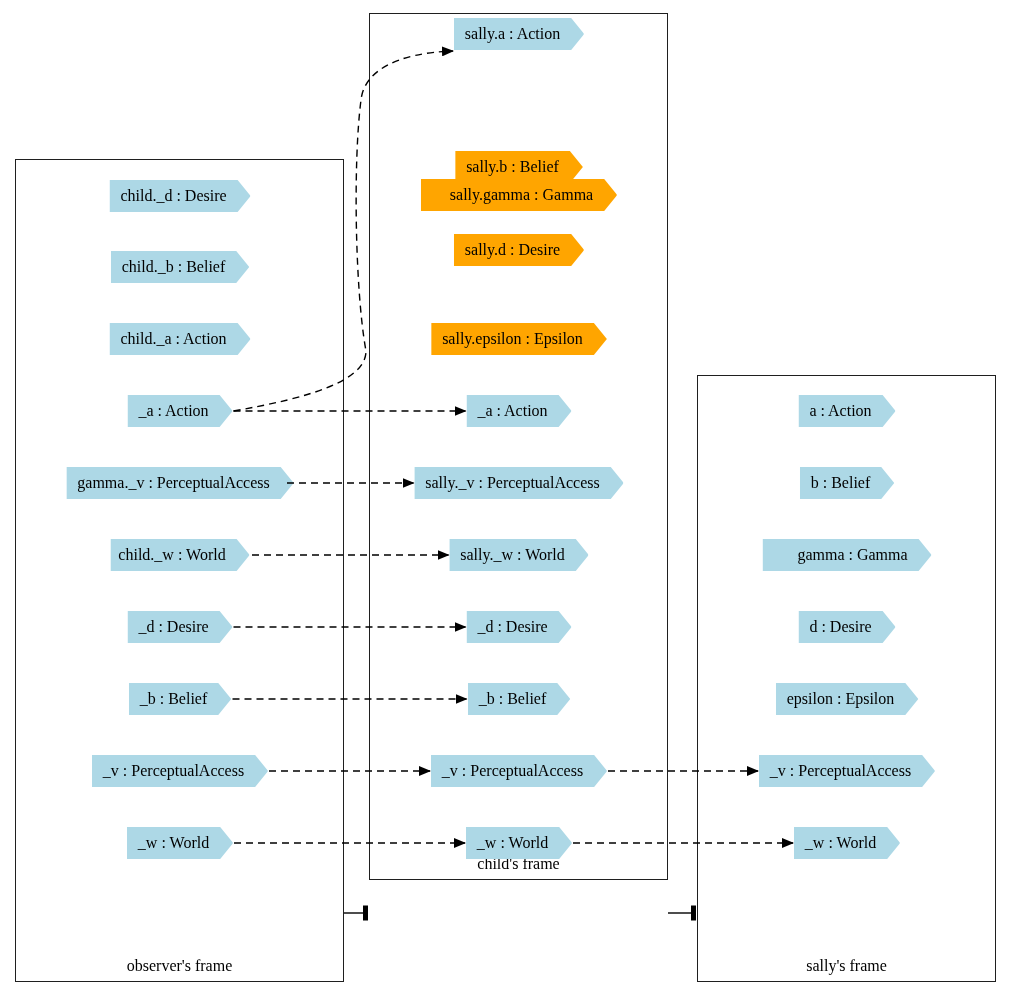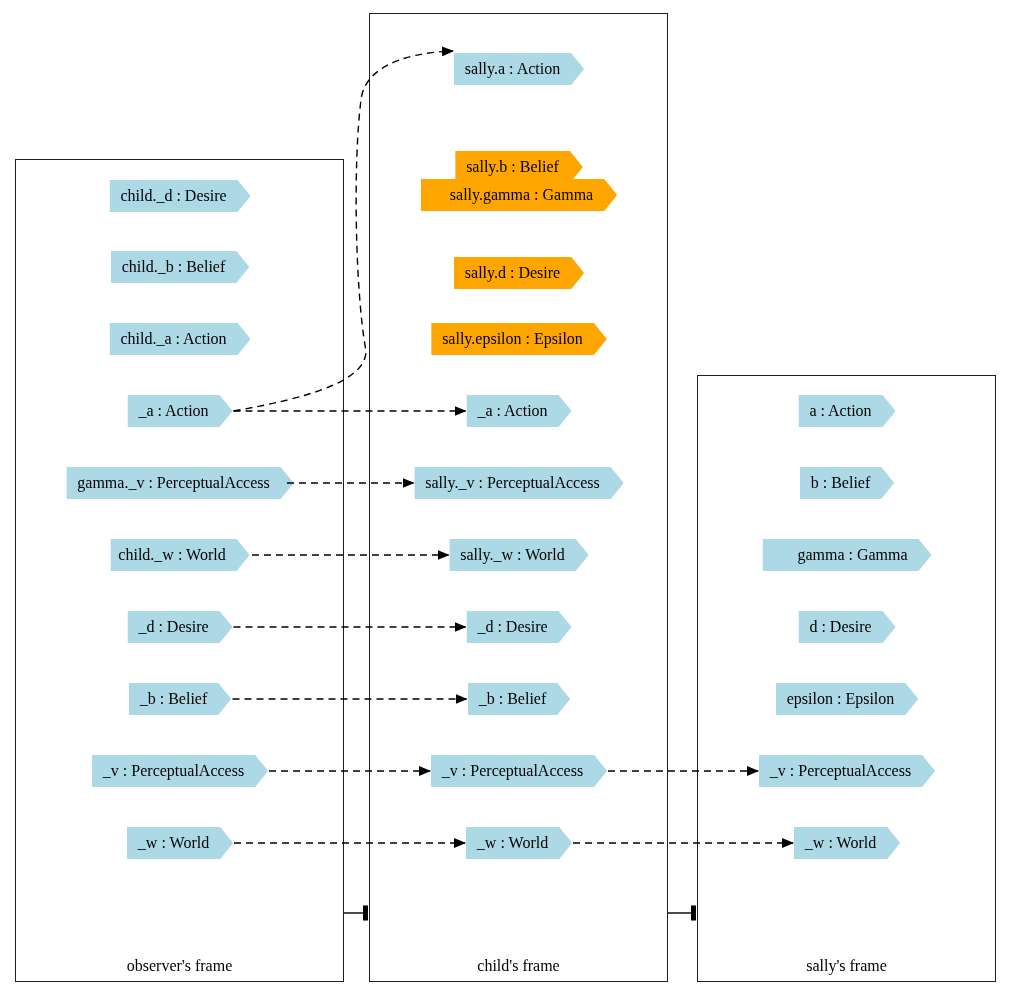--- a/index.html
+++ b/index.html
@@ -50,40 +50,40 @@
     pointer-events: none;
   }
 </style>
 </head>
 <body>
 
 <div id="canvas">
   <div class="frame" id="frame-observer" style="left: 15px; top: 159px; width: 329px; height: 823px; padding-left: 24px;">
     <span class="frame-label">observer's frame</span>
   </div>
-  <div class="frame" id="frame-child" style="left: 369px; top: 13px; width: 299px; height: 969px;">
+  <div class="frame" id="frame-child" style="left: 369px; top: 13px; width: 299px; height: 867px;">
     <span class="frame-label">child's frame</span>
   </div>
   <div class="frame" id="frame-sally" style="left: 697px; top: 375px; width: 299px; height: 607px;">
     <span class="frame-label">sally's frame</span>
   </div>
   <div class="node" style="left: 180px; top: 196px; background: rgb(173, 216, 230);">child._d : Desire</div>
     <div class="node" style="left: 180px; top: 267px; background: rgb(173, 216, 230);">child._b : Belief</div>
     <div class="node" style="left: 180px; top: 339px; background: rgb(173, 216, 230);">child._a : Action</div>
     <div class="node" style="left: 180px; top: 411px; background: rgb(173, 216, 230);">_a : Action</div>
     <div class="node" style="left: 180px; top: 483px; background: rgb(173, 216, 230);">gamma._v : PerceptualAccess</div>
     <div class="node" style="left: 180px; top: 555px; background: rgb(173, 216, 230); padding-left: 8px;">child._w : World</div>
     <div class="node" style="left: 180px; top: 627px; background: rgb(173, 216, 230);">_d : Desire</div>
     <div class="node" style="left: 180px; top: 699px; background: rgb(173, 216, 230);">_b : Belief</div>
     <div class="node" style="left: 180px; top: 771px; background: rgb(173, 216, 230);">_v : PerceptualAccess</div>
     <div class="node" style="left: 180px; top: 843px; background: rgb(173, 216, 230);">_w : World</div>
-    <div class="node" style="left: 519px; top: 69px; background: rgb(173, 216, 230);">sally.a : Action</div>
+    <div class="node" style="left: 519px; top: 34px; background: rgb(173, 216, 230);">sally.a : Action</div>
     <div class="node" style="left: 519px; top: 123px; background: rgb(255, 165, 0); margin-top: 44px;">sally.b : Belief</div>
     <div class="node" style="left: 519px; top: 195px; background: rgb(255, 165, 0); padding-left: 29px;">sally.gamma : Gamma</div>
-    <div class="node" style="left: 519px; top: 273px; background: rgb(255, 165, 0);">sally.d : Desire</div>
+    <div class="node" style="left: 519px; top: 250px; background: rgb(255, 165, 0);">sally.d : Desire</div>
     <div class="node" style="left: 519px; top: 339px; background: rgb(255, 165, 0);">sally.epsilon : Epsilon</div>
     <div class="node" style="left: 519px; top: 411px; background: rgb(173, 216, 230);">_a : Action</div>
     <div class="node" style="left: 519px; top: 483px; background: rgb(173, 216, 230);">sally._v : PerceptualAccess</div>
     <div class="node" style="left: 519px; top: 555px; background: rgb(173, 216, 230);">sally._w : World</div>
     <div class="node" style="left: 519px; top: 627px; background: rgb(173, 216, 230);">_d : Desire</div>
     <div class="node" style="left: 519px; top: 699px; background: rgb(173, 216, 230);">_b : Belief</div>
     <div class="node" style="left: 519px; top: 771px; background: rgb(173, 216, 230);">_v : PerceptualAccess</div>
     <div class="node" style="left: 519px; top: 843px; background: rgb(173, 216, 230);">_w : World</div>
     <div class="node" style="left: 847px; top: 411px; background: rgb(173, 216, 230);">a : Action</div>
     <div class="node" style="left: 847px; top: 483px; background: rgb(173, 216, 230);">b : Belief</div>

